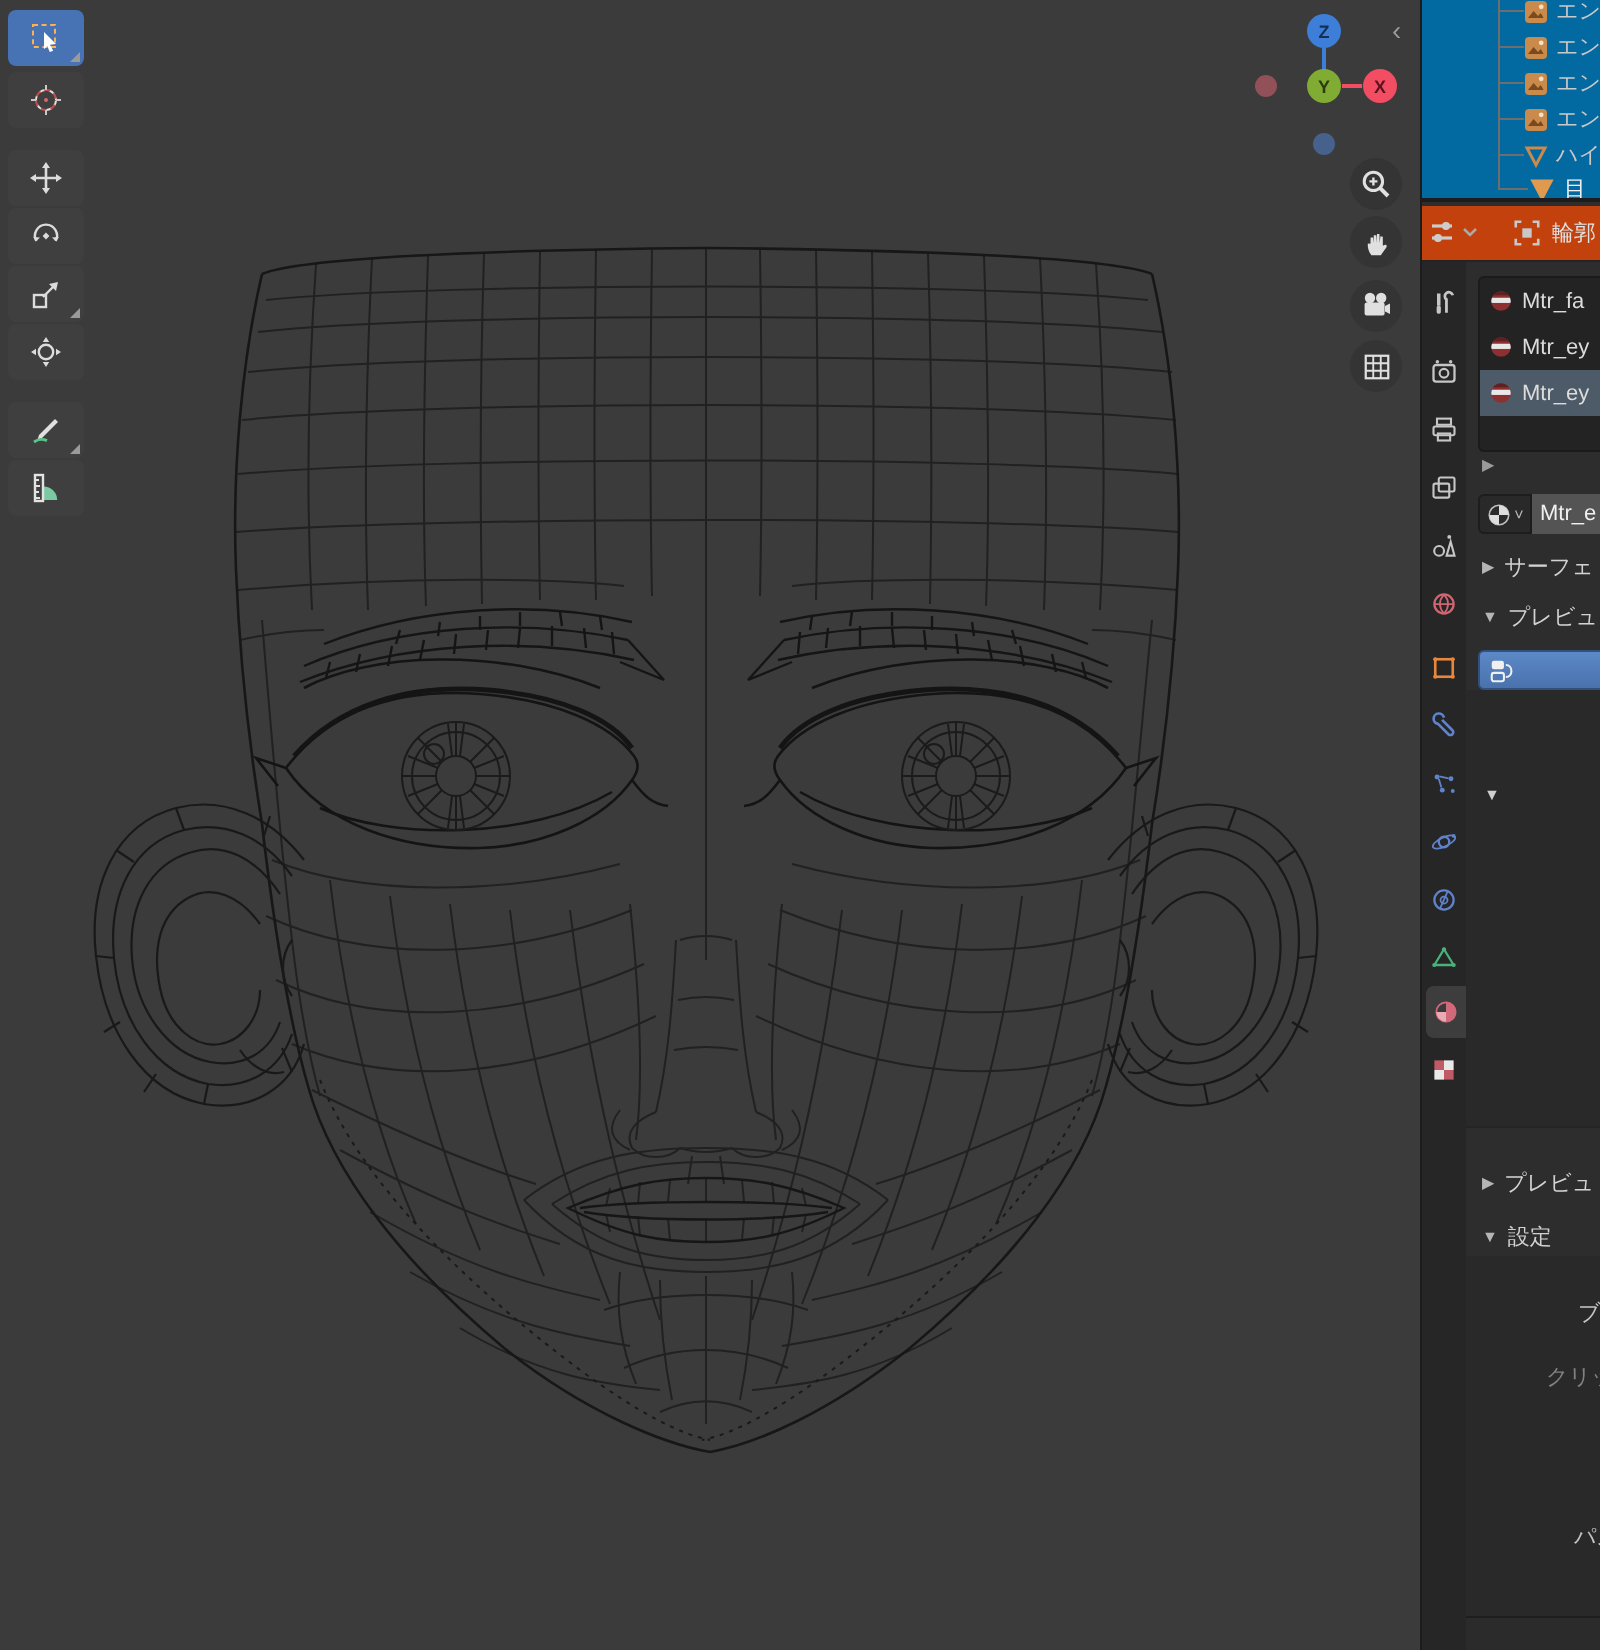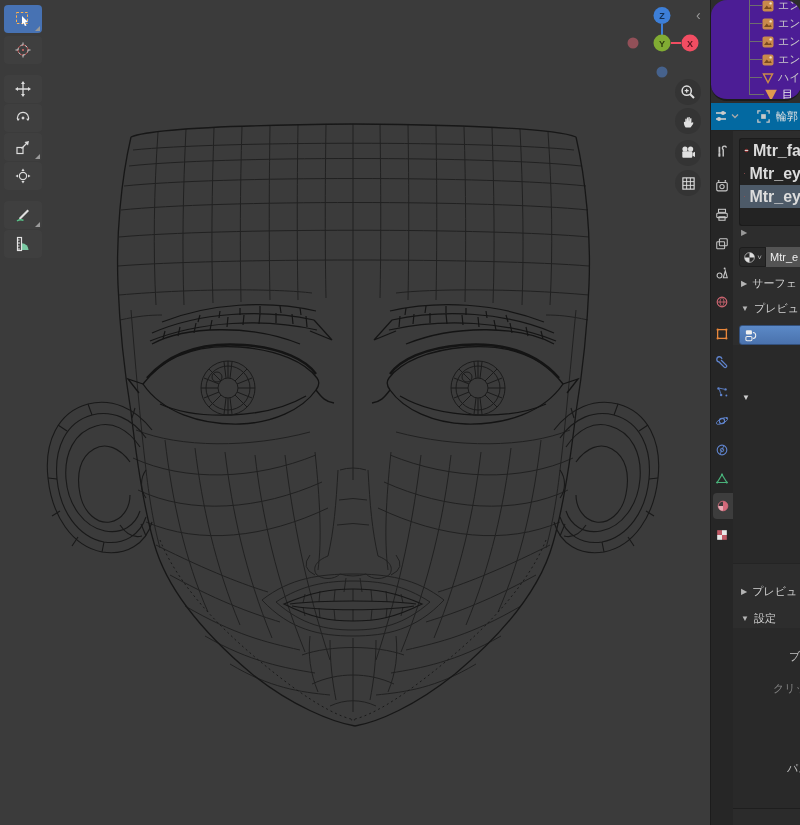--- a/index.html
+++ b/index.html
@@ -15,37 +15,37 @@
   .toolbtn.active{background:#4772b3;}
   .toolbtn svg{display:block;}
   .corner:after{content:"";position:absolute;right:2px;bottom:2px;border-style:solid;
                 border-width:0 0 5px 5px;border-color:transparent transparent #9a9a9a transparent;}
   
   .navbtn{width:26px;height:26px;border-radius:50%;background:rgba(30,30,30,.25);
           display:flex;align-items:center;justify-content:center;}
   #sidebar-toggle{color:#9a9a9a;font-size:14px;line-height:14px;}
   
   #right{left:710px;top:0;width:90px;height:825px;background:#2d2d2d;border-left:1px solid #1c1c1c;}
-  #outliner{left:0;top:0;width:90px;height:101px;background:#4c1d95;border-bottom:2px solid #1c1c1c;overflow:hidden;border-radius:16px;}
+  #outliner{left:0;top:0;width:90px;height:101px;background:#0369a1;border-bottom:2px solid #1c1c1c;overflow:hidden;}
   .otree{position:absolute;background:#6e6e6e;}
   .orow{position:absolute;left:0;width:90px;height:17px;display:flex;align-items:center;}
   .orow .lbl{color:#c9c9c9;font-size:11px;margin-left:4px;white-space:nowrap;}
   .orow.active .lbl{color:#efefef;}
   
-  #props-header{left:0;top:103px;width:90px;height:28px;background:#0369a1;border-bottom:1px solid #242424;text-align:center;}
+  #props-header{left:0;top:103px;width:90px;height:28px;background:#c2410c;border-bottom:1px solid #242424;text-align:center;}
   #tabstrip{left:0;top:131px;width:22px;height:694px;background:#262626;}
   .tab{position:absolute;left:0;width:22px;height:26px;display:flex;align-items:center;justify-content:center;}
   .tab.active{background:#3d3d3d;border-radius:4px 0 0 4px;left:2px;width:20px;}
   #propbody{left:22px;top:131px;width:68px;height:694px;background:#2d2d2d;}
   .secband{position:absolute;left:0;width:68px;background:#292929;}
   #slotlist{position:absolute;left:6px;top:7px;width:62px;height:88px;background:#232323;
             border:1px solid #1b1b1b;border-right:none;border-radius:3px 0 0 3px;overflow:hidden;}
   .slotrow{height:23px;display:flex;align-items:center;padding-left:4px;}
   .slotrow.selected{background:#4d5a68;}
-  .slotrow span{color:#dcdcdc;font-size:16px;margin-left:4px;white-space:nowrap;font-weight:bold;}
+  .slotrow span{color:#dcdcdc;font-size:11px;margin-left:4px;white-space:nowrap;}
   .pheader{position:absolute;display:flex;align-items:center;color:#d2d2d2;font-size:11px;white-space:nowrap;}
   .tri{font-size:8px;color:#b5b5b5;margin-right:5px;}
   #nodesbtn{position:absolute;left:6px;top:194px;width:62px;height:20px;border-radius:3px 0 0 3px;
             background:linear-gradient(#5b89c7,#4a72ad);border:1px solid #33507c;display:flex;align-items:center;padding-left:4px;}
   #mat-field{position:absolute;left:33px;top:116px;width:35px;height:20px;background:#545454;
              border-radius:0 0 0 0;color:#f0f0f0;font-size:11px;line-height:20px;padding-left:4px;
              white-space:nowrap;overflow:hidden;}
   #mat-browse{position:absolute;left:6px;top:116px;width:27px;height:20px;background:#292929;border:1px solid #1d1d1d;
               border-radius:3px 0 0 3px;display:flex;align-items:center;justify-content:center;color:#bbb;font-size:8px;}
   .rlabel{position:absolute;color:#c5c5c5;font-size:11px;white-space:nowrap;}

